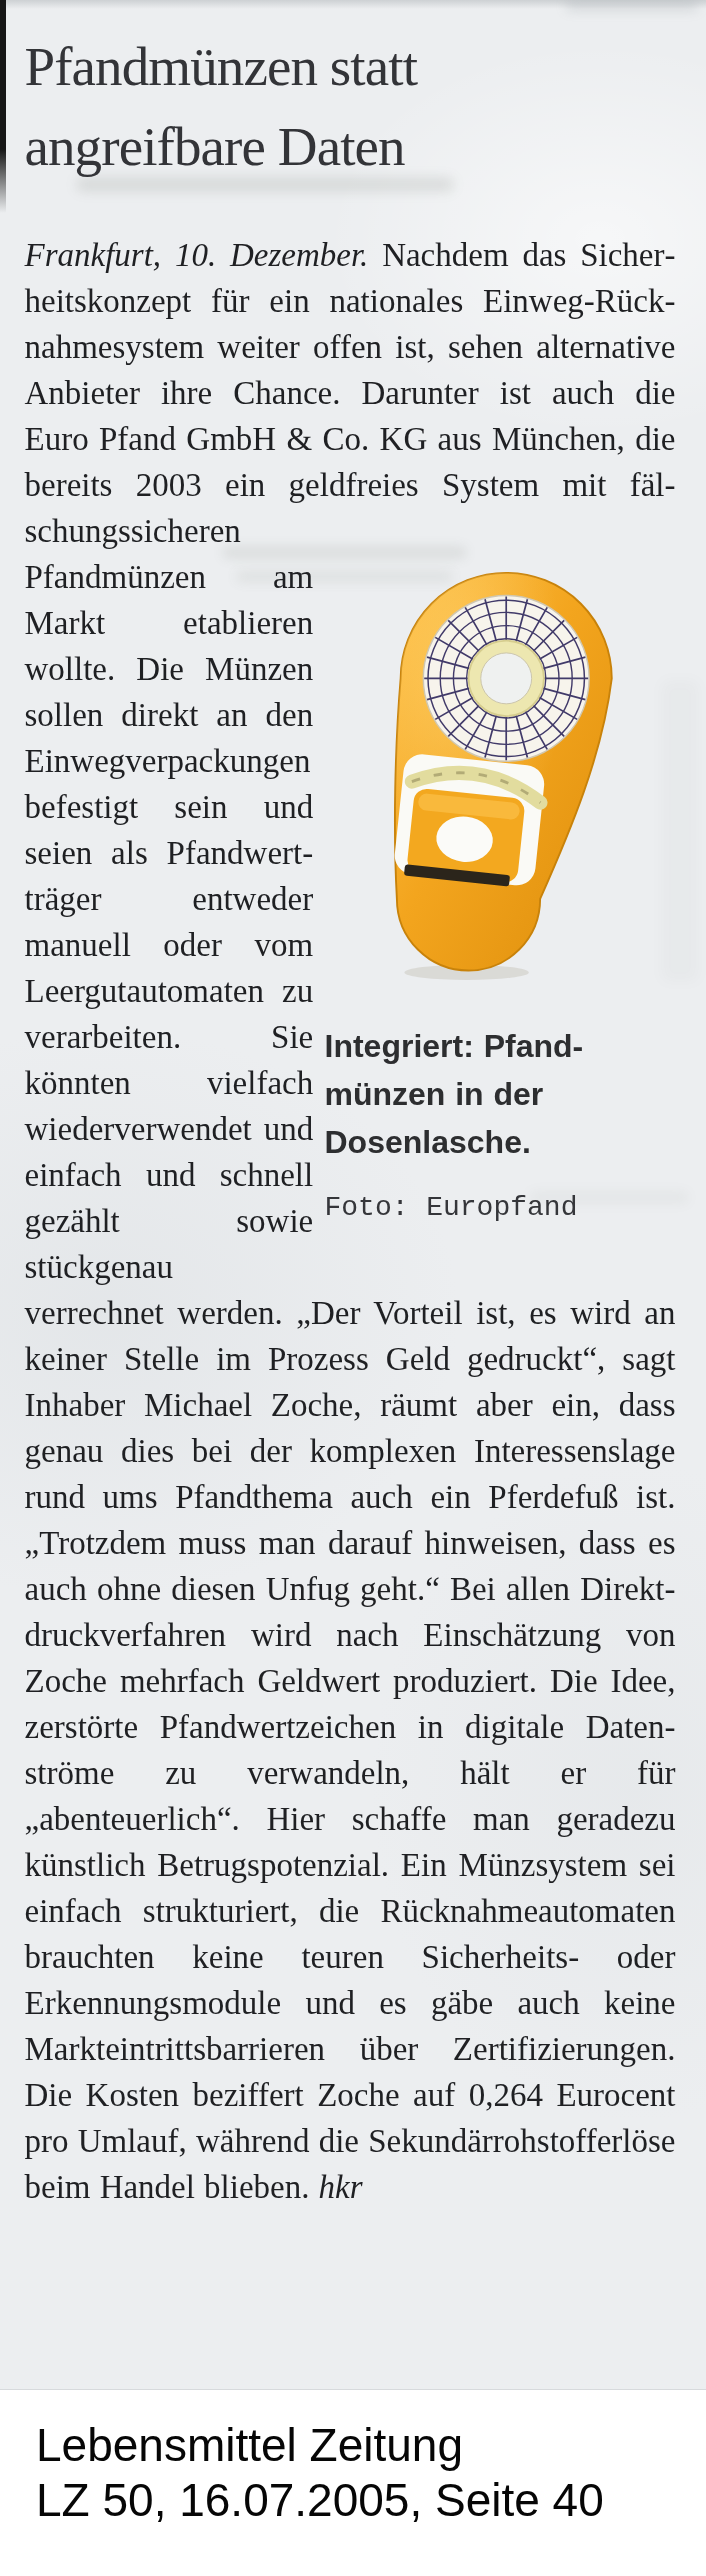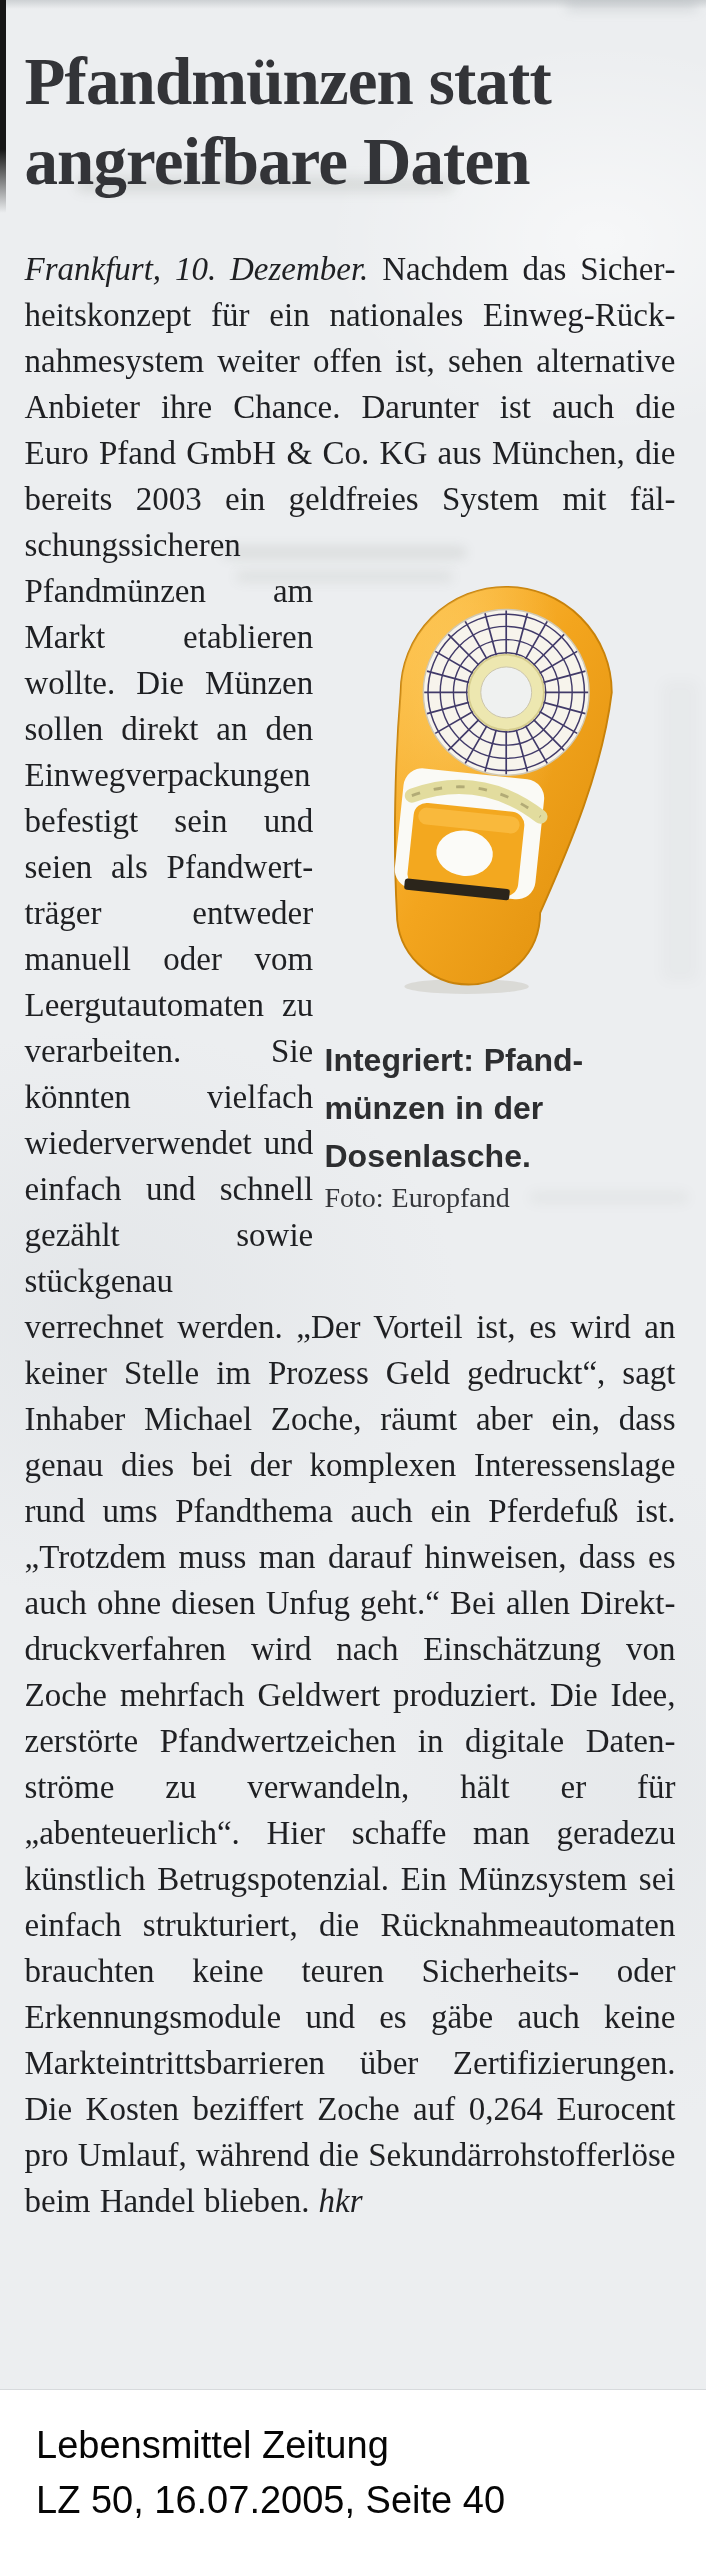--- a/index.html
+++ b/index.html
@@ -33,25 +33,25 @@
     position:absolute;left:0;top:0;width:5.7px;height:213px;
     background:linear-gradient(#161616 70%, rgba(22,22,22,0));
   }
   .smudge{
     position:absolute;filter:blur(5.7px);border-radius:7.6px;
     background:rgba(112,120,110,.30);
   }
   
   .headline{
     font-family:"Liberation Serif", serif;
-    font-weight:700;
-    font-size:67px;line-height:80px;
+    font-weight:400;
+    font-size:55px;line-height:80px;
     letter-spacing:-0.9px;
     color:#333438;
-    margin:15px 0 45px 0;
+    margin:1px 0 45px 0;
     width:623px;
   }
   
   .body-text{
     font-size:33px;line-height:46px;
     text-align:justify;
     color:#1f2023;
     word-spacing:0.9px;
     margin:0;width:651px;
   }
@@ -69,31 +69,31 @@
   .caption{
     margin-top:28px;
     font-family:Liberation Sans, sans-serif;
     font-weight:700;
     font-size:32px;line-height:48px;
     color:#2d2e30;
     width:302px;
     text-align:left;
   }
   .credit{
-    margin-top:0;
-    font-family:Liberation Serif, serif;
+    margin-top:24px;
+    font-family:Liberation Mono, monospace;
     font-weight:400;
     font-size:28px;line-height:36px;
     color:#35363a;
   }
   
   .footer{
     position:absolute;left:36px;top:2418px;
     font-family:"Liberation Sans", sans-serif;
-    font-size:38px;line-height:55px;
+    font-size:46px;line-height:55px;
     color:#060606;
   }
 </style>
 </head>
 <body>
 
 <div class="scan">
 
   <div class="edge-top"></div>
   <div class="edge-left-bar"></div>

